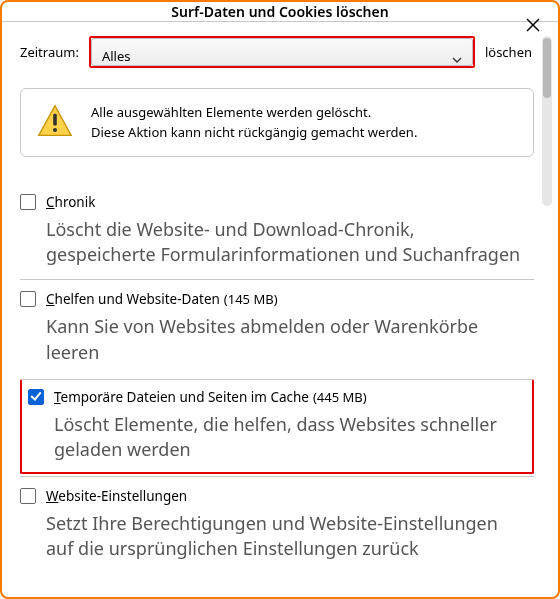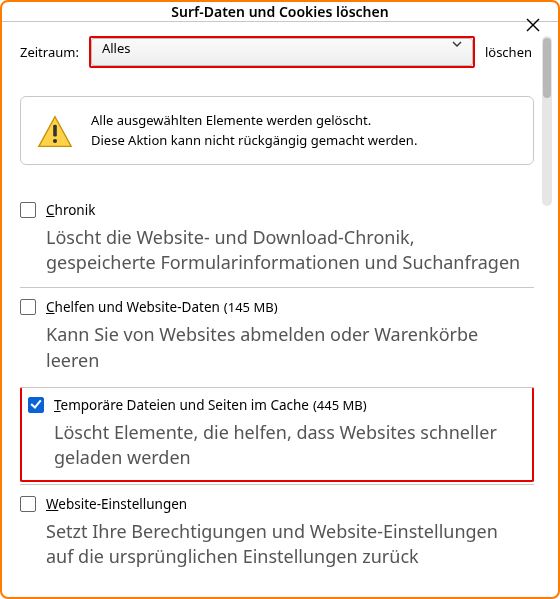--- a/index.html
+++ b/index.html
@@ -101,36 +101,35 @@
     border: 2px solid var(--red);
     border-radius: 2px;
     padding: 0;
   }
   .select {
     height: 28px;
     background: linear-gradient(#fafafa, #eee);
     border: 1px solid #bdbdbd;
     border-radius: 3px;
     display: flex;
-    align-items: flex-start;
+    align-items: flex-end;
     justify-content: space-between;
     padding: 0 10px;
     cursor: pointer;
   }
   .select span { font-size: 13px; }
   .chevron { width: 10px; height: 10px; }
   .after-select { font-size: 13px; padding-right: 2px; }
 
   .warn-box {
-    margin-top: 8px;
     border: 1px solid var(--divider);
     border-radius: 6px;
     padding: 14px 16px;
     display: flex;
-    align-items: flex-end;
+    align-items: flex-start;
     gap: 18px;
   }
   .warn-icon { width: 36px; height: 36px; flex: none; }
   .warn-text { font-size: 13px; line-height: 1.5; }
 
   .options {
     margin-top: 6px;
     display: flex;
     flex-direction: column;
   }

